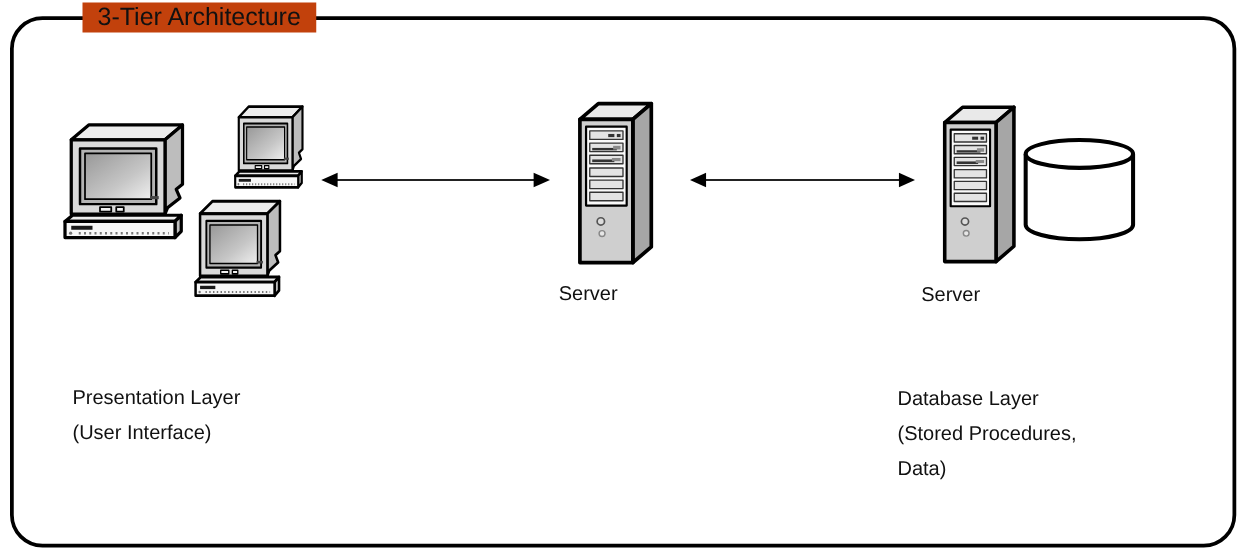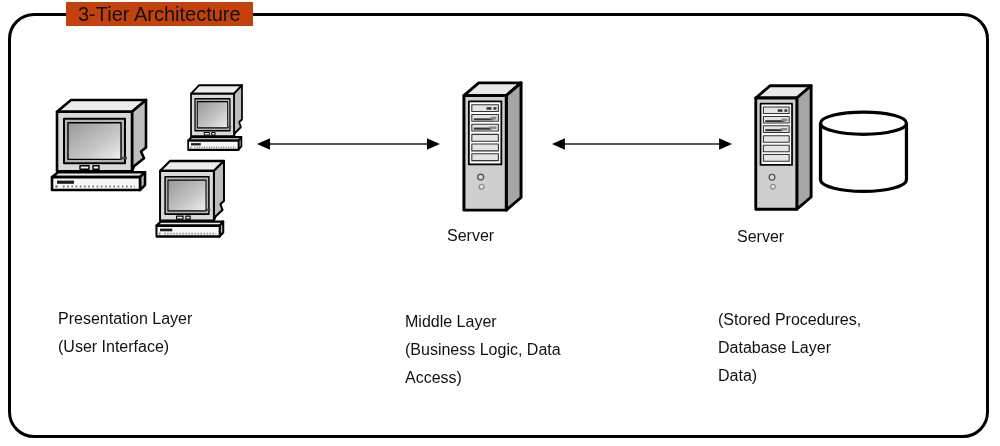--- a/index.html
+++ b/index.html
@@ -234,25 +234,20 @@
       <path d="M 3.5 13 L 3.5 69 A 42.5 11.5 0 0 0 88.5 69 L 88.5 13" fill="#ffffff" stroke="#000" stroke-width="3.2"></path>
       <ellipse cx="46" cy="13" rx="42.5" ry="11" fill="#ffffff" stroke="#000" stroke-width="3.2"></ellipse>
     </svg>
   </div>
 
   <div class="layer layer-presentation">
     <div>Presentation Layer</div>
     <div>(User Interface)</div>
   </div>
 
-  <div class="layer layer-middle">
-    <div>Middle Layer</div>
-    <div>(Business Logic, Data</div>
-    <div>Access)</div>
-  </div>
 
   <div class="layer layer-database">
+    <div>Database Layer</div>
     <div>(Stored Procedures,</div>
-    <div>Database Layer</div>
     <div>Data)</div>
   </div>
 
 </div>
 
 </body></html>

